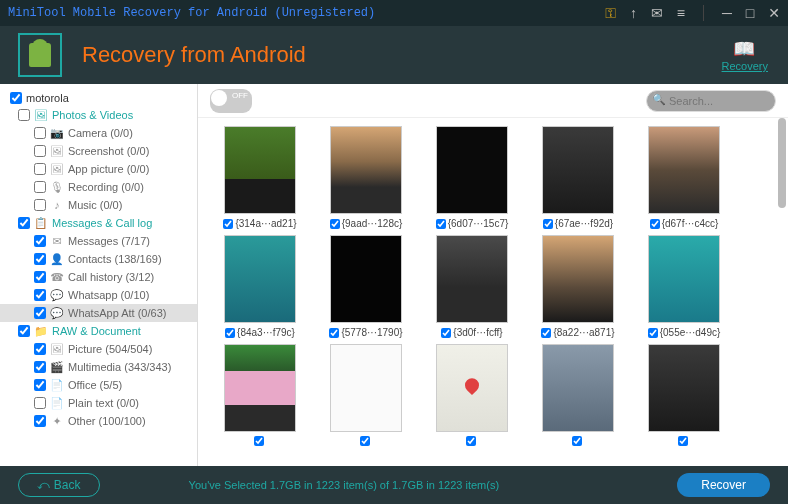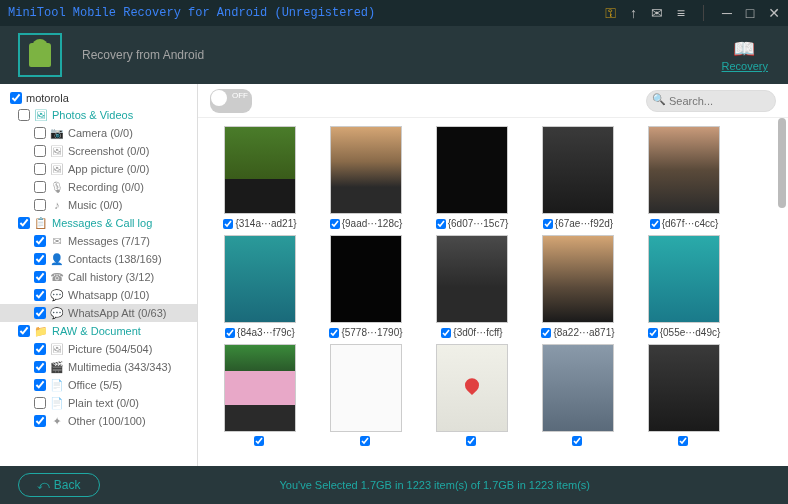--- a/index.html
+++ b/index.html
@@ -9,41 +9,41 @@
 .titlebar-icons { margin-left: auto; display: flex; gap: 14px; align-items: center; }
 .titlebar-icons span { color: #c0c0c0; cursor: pointer; font-size: 14px; }
 .titlebar-icons .sep { width: 1px; height: 16px; background: #444; margin: 0 4px; }
 .header { height: 58px; background: #28383c; display: flex; align-items: center; padding: 0 18px; position: relative; }
 .header-icon { width: 44px; height: 44px; background: #28383c; border: 2px solid #1ea8a3; display: flex; align-items: center; justify-content: center; margin-right: 20px; position: relative; }
 .header-icon::before, .header-icon::after { content: ''; position: absolute; width: 8px; height: 8px; border: 2px solid #1ea8a3; }
 .header-icon::before { top: -2px; left: -2px; border-right: none; border-bottom: none; }
 .header-icon::after { bottom: -2px; right: -2px; border-left: none; border-top: none; }
 .android-icon { width: 22px; height: 24px; background: #7cb342; border-radius: 3px 3px 2px 2px; position: relative; }
 .android-icon::before { content: ''; position: absolute; top: -4px; left: 3px; width: 16px; height: 8px; background: #7cb342; border-radius: 8px 8px 0 0; }
-.header-title { color: #a3a3a3; font-size: 12px; }
+.header-title { color: #f97316; font-size: 22px; }
 .tutorial { position: absolute; right: 20px; top: 12px; text-align: center; color: #1ea8a3; font-size: 11px; cursor: pointer; }
 .tutorial-icon { font-size: 18px; display: block; }
 .tutorial-text { text-decoration: underline; }
 .content { display: flex; height: 382px; background: #f5f5f5; }
 .sidebar { width: 198px; background: #fff; overflow-y: auto; border-right: 1px solid #ddd; padding: 6px 0; }
 .tree-item { display: flex; align-items: center; padding: 2px 4px; font-size: 11px; color: #555; cursor: pointer; white-space: nowrap; }
 .tree-item.root { padding-left: 10px; font-weight: normal; color: #333; }
 .tree-item.cat { padding-left: 18px; color: #1ea8a3; }
 .tree-item.leaf { padding-left: 34px; color: #666; }
 .tree-item.selected { background: #e0e0e0; }
 .tree-item input[type="checkbox"] { margin-right: 4px; width: 12px; height: 12px; }
 .tree-item .icon { width: 14px; height: 14px; margin-right: 4px; display: inline-flex; align-items: center; justify-content: center; color: #999; font-size: 11px; }
 .tree-item.cat .icon { color: #1ea8a3; }
 .main { flex: 1; display: flex; flex-direction: column; background: #fff; }
 .toolbar { height: 34px; display: flex; align-items: center; padding: 0 12px; gap: 8px; border-bottom: 1px solid #eee; }
 .toggle { width: 42px; height: 24px; background: #ccc; border-radius: 9px; position: relative; cursor: pointer; }
 .toggle-knob { position: absolute; left: 1px; top: 1px; width: 16px; height: 16px; background: #fff; border-radius: 50%; }
 .toggle-label { position: absolute; right: 4px; top: 2px; font-size: 8px; color: #fff; }
 .toolbar-text { font-size: 11px; color: #555; }
-.search { margin-left: auto; width: 130px; height: 22px; border: 1px solid #ddd; border-radius: 11px; padding: 0 10px 0 22px; font-size: 11px; background: #e5e5e5; position: relative; }
+.search { margin-left: auto; width: 130px; height: 22px; border: 1px solid #ddd; border-radius: 11px; padding: 0 10px 0 22px; font-size: 11px; background: #a3a3a3; position: relative; }
 .search-wrap { position: relative; margin-left: auto; }
 .search-wrap::before { content: '🔍'; position: absolute; left: 6px; top: 3px; font-size: 11px; color: #999; z-index: 1; }
 .grid-wrap { flex: 1; overflow-y: auto; padding: 8px 4px; position: relative; }
 .grid { display: flex; flex-wrap: wrap; gap: 6px; padding: 0 8px; }
 .thumb { width: 100px; text-align: center; }
 .thumb-img { width: 72px; height: 88px; margin: 0 auto 4px; border: 1px solid #ccc; background: #333; display: block; }
 .thumb-label { font-size: 10px; color: #444; display: flex; align-items: center; justify-content: center; gap: 2px; }
 .thumb-label input { width: 10px; height: 10px; }
 .footer { height: 38px; background: #28383c; display: flex; align-items: center; padding: 0 18px; }
 .btn { height: 24px; padding: 0 18px; border-radius: 12px; font-size: 12px; cursor: pointer; display: flex; align-items: center; border: none; }
@@ -316,13 +316,14 @@
     </div>
   </div>
 </div>
 
 <div class="footer">
   <button class="btn btn-back">
     <span style="margin-right:4px">⤺</span>
     <span>Back</span>
   </button>
   <span class="footer-text">You've Selected 1.7GB in 1223 item(s) of 1.7GB in 1223 item(s)</span>
+  <button class="btn btn-recover">Recover</button>
 </div>
 
 </body></html>

